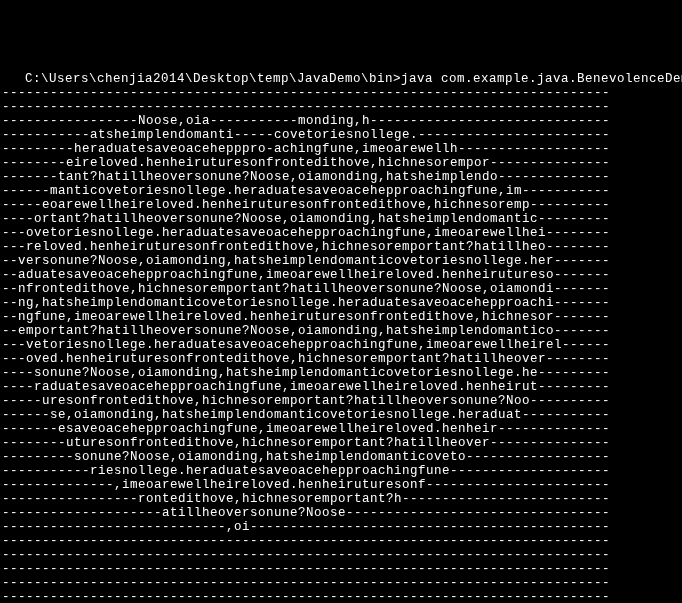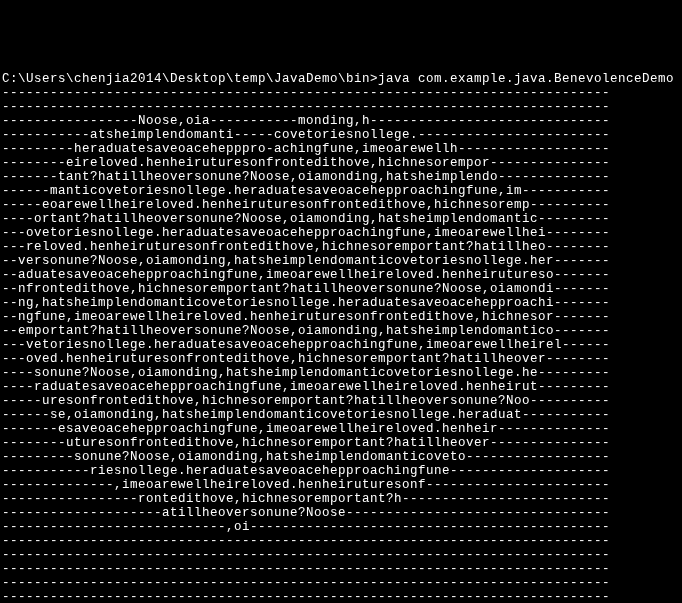--- a/index.html
+++ b/index.html
@@ -12,21 +12,21 @@
     font-family: "Consolas", "Courier New", monospace;
     font-size: 12.5px;
     line-height: 14px;
     overflow: hidden;
     white-space: pre;
   }
   .terminal {
     padding: 2px 2px;
     letter-spacing: 0.5px;
   }
-  .prompt-path { color: #fff; }
+  .prompt-path { color: #fff; margin-left: 23px; }
   .prompt-cmd  { color: #fff; }
 </style>
 </head>
 <body>
 
 
 
 <div class="terminal"><span class="prompt-path">C:\Users\chenjia2014\Desktop\temp\JavaDemo\bin&gt;</span><span class="prompt-cmd">java com.example.java.BenevolenceDemo</span>
 <div id="output">----------------------------------------------------------------------------
 ----------------------------------------------------------------------------

